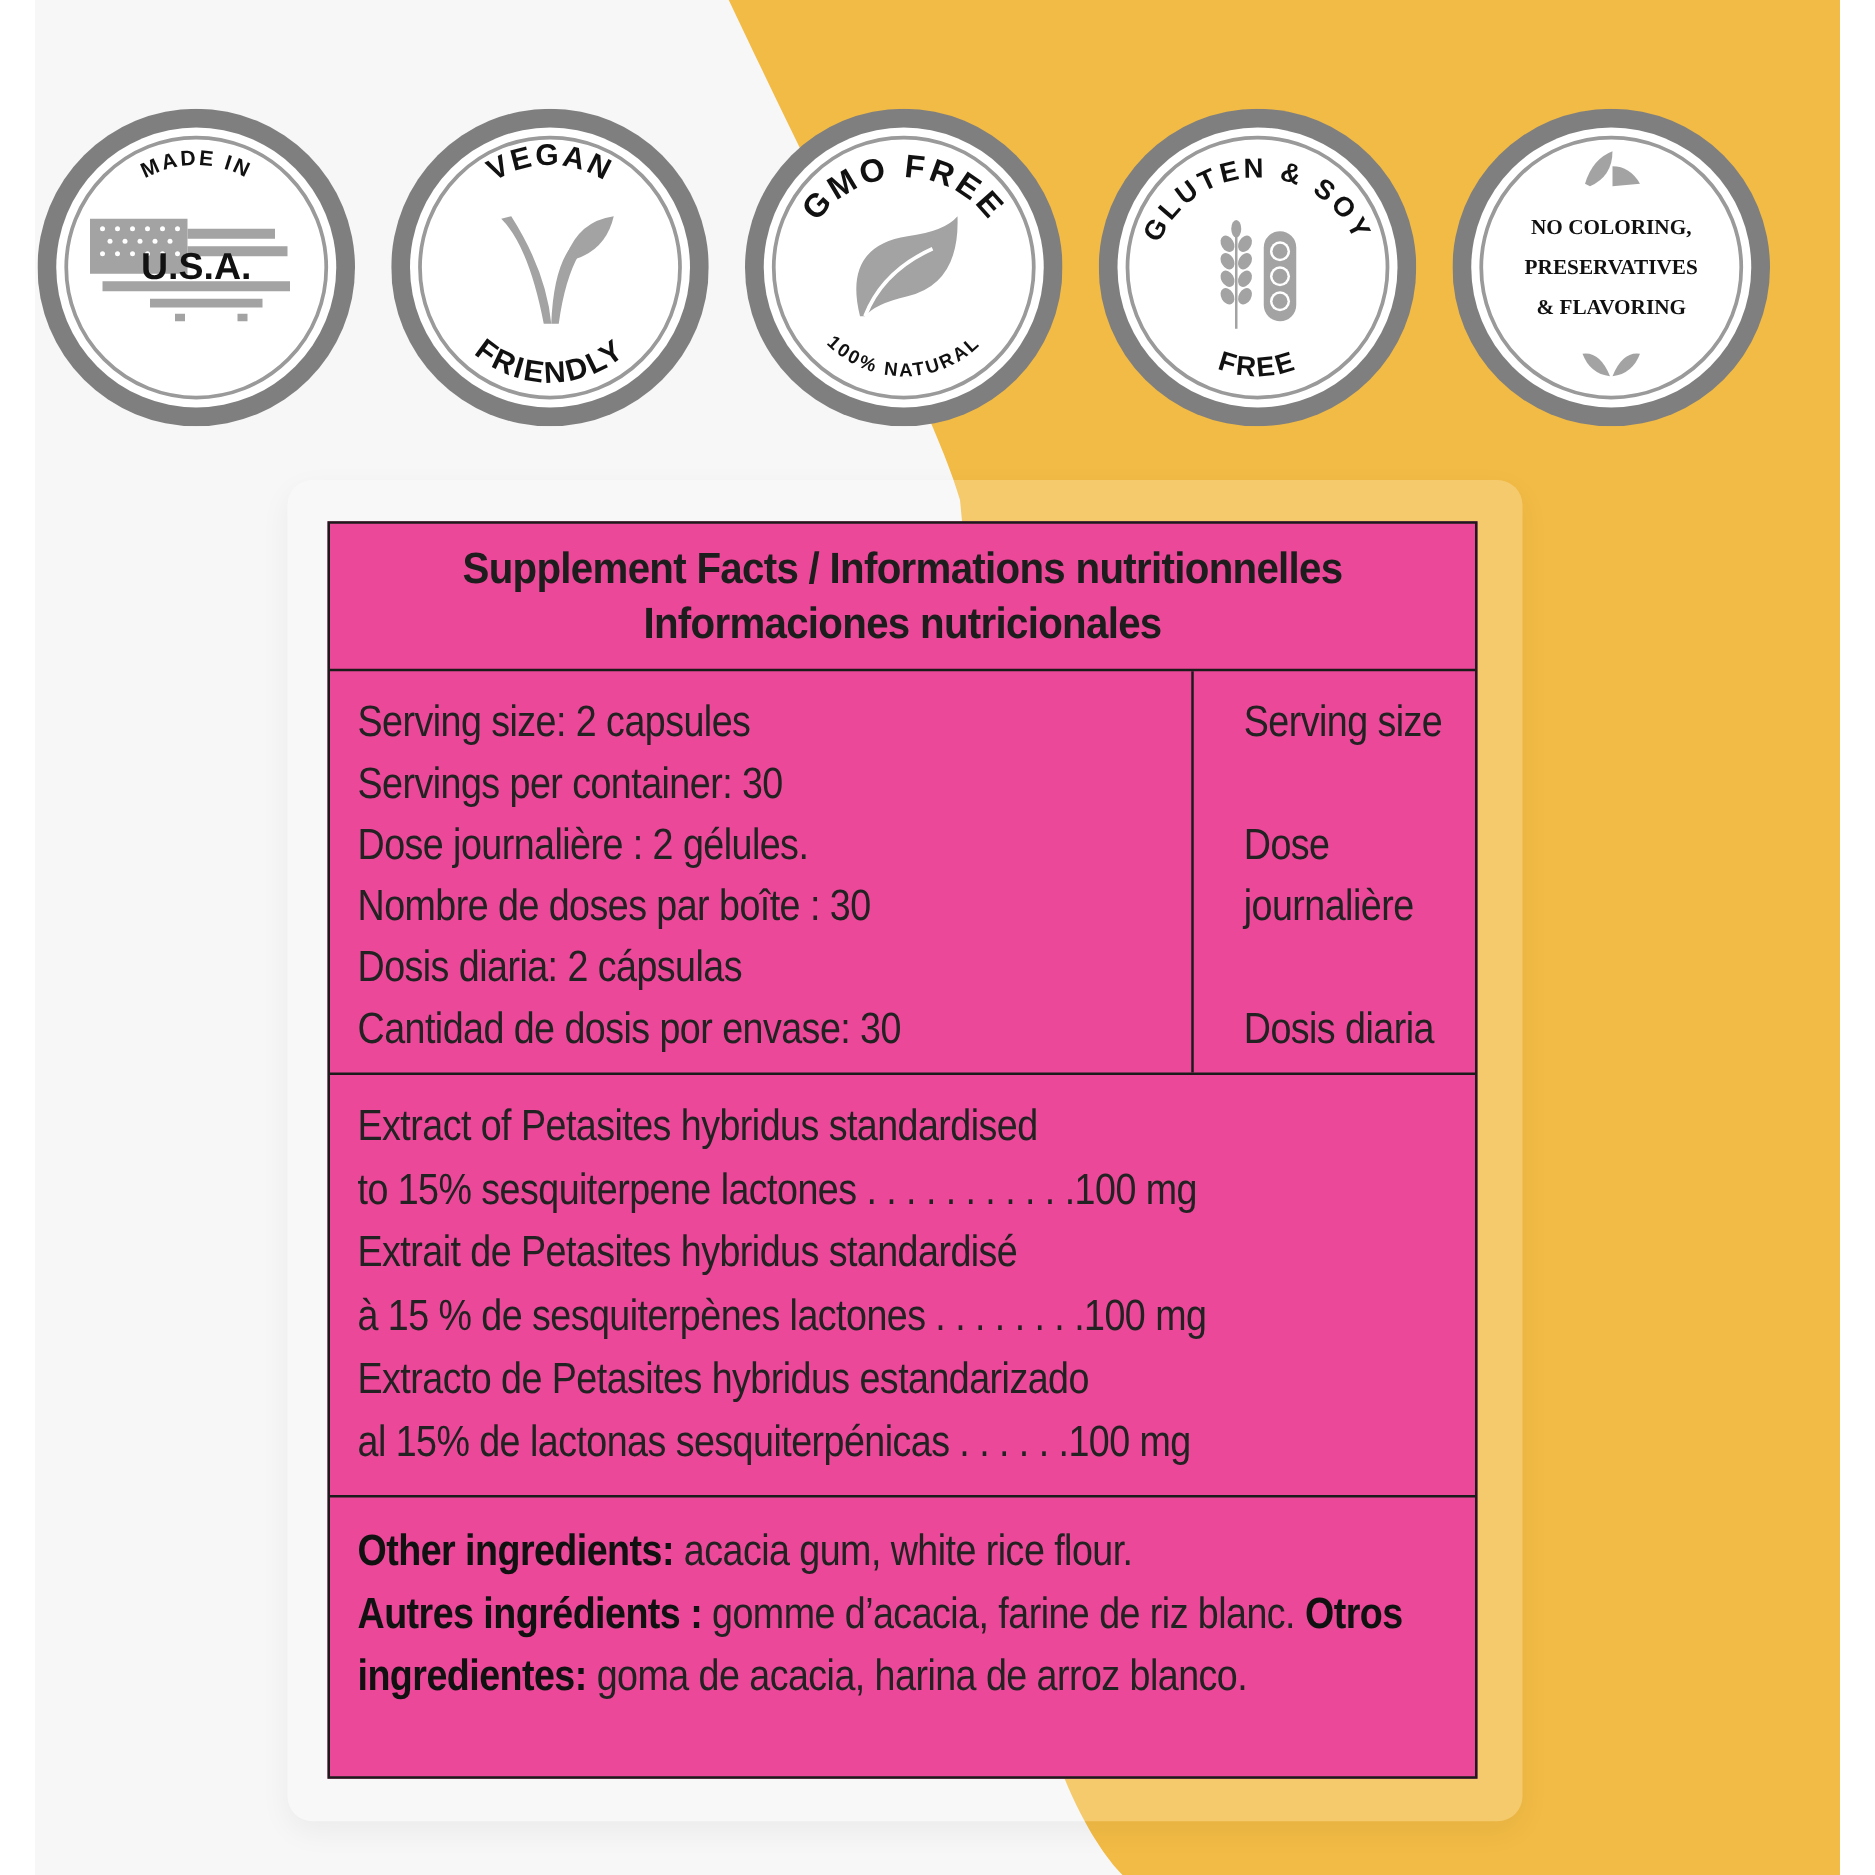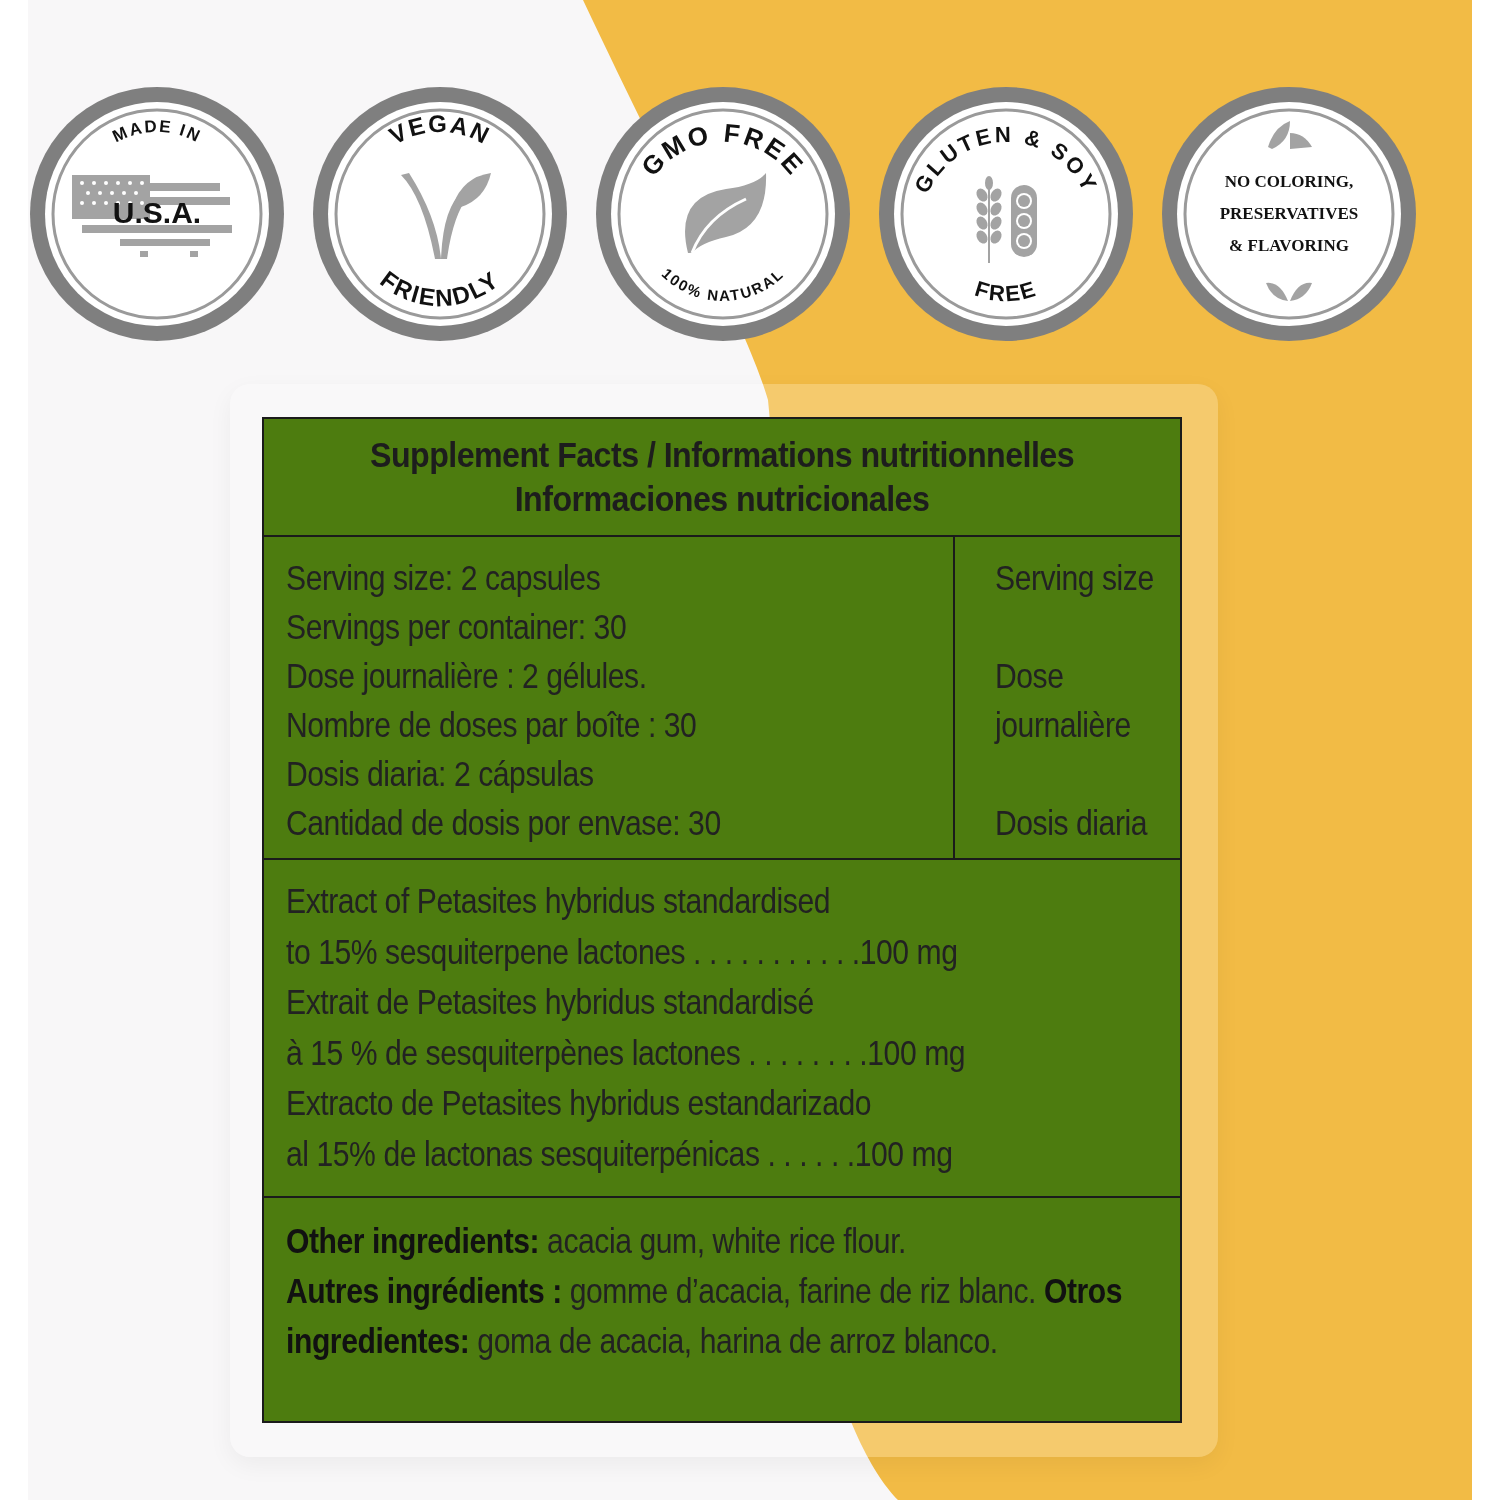--- a/index.html
+++ b/index.html
@@ -2,21 +2,21 @@
 <html><head>
 <meta charset="utf-8">
 <style>
   html, body { margin: 0; padding: 0; }
   body { width: 1500px; height: 1500px; position: relative; overflow: hidden; background: #ffffff; font-family: "Liberation Sans", sans-serif; }
   .stage { position: absolute; left: 28px; top: 0; width: 1444px; height: 1500px; background: #f8f7f8; overflow: hidden; }
   .yellow-shape { position: absolute; left: 0; top: 0; width: 1444px; height: 1500px; }
   .badges { position: absolute; left: 0; top: 0; width: 1500px; height: 360px; }
   .badge { position: absolute; top: 87px; width: 254px; height: 254px; }
   .card { position: absolute; left: 230px; top: 384px; width: 988px; height: 1073px; border-radius: 20px; background: rgba(255,255,255,0.22); box-shadow: 0 8px 24px rgba(0,0,0,0.05); }
-  .facts { position: absolute; left: 262px; top: 417px; width: 920px; height: 1006px; background: #4d7c0f; border: 2px solid #1b1b1b; box-sizing: border-box; color: #1d1d1d; }
+  .facts { position: absolute; left: 262px; top: 417px; width: 920px; height: 1006px; background: #ec4899; border: 2px solid #1b1b1b; box-sizing: border-box; color: #1d1d1d; }
   .facts-header { height: 118px; border-bottom: 2px solid #1b1b1b; box-sizing: border-box; text-align: center; padding-top: 14px; }
   .facts-title { font-family: "Liberation Sans", sans-serif; font-weight: bold; font-size: 35px; line-height: 44px; letter-spacing: -0.6px; transform: scaleX(0.92); }
   .serving { display: flex; height: 323px; border-bottom: 2px solid #1b1b1b; box-sizing: border-box; }
   .serving-left { width: 800px; border-right: 2px solid #1b1b1b; box-sizing: border-box; padding: 16px 0 0 22px; }
   .serving-right { flex: 1; padding: 16px 0 0 24px; margin-left: 16px; }
   .line { font-size: 35px; line-height: 49px; font-weight: normal; letter-spacing: -0.5px; white-space: nowrap; transform-origin: left center; transform: scaleX(0.86); color: #222; }
   .spacer-line { height: 49px; }
   .extracts { height: 338px; border-bottom: 2px solid #1b1b1b; box-sizing: border-box; padding: 16px 0 0 22px; }
   .extracts .line { line-height: 50.5px; }
   .other { padding: 18px 16px 0 22px; }

